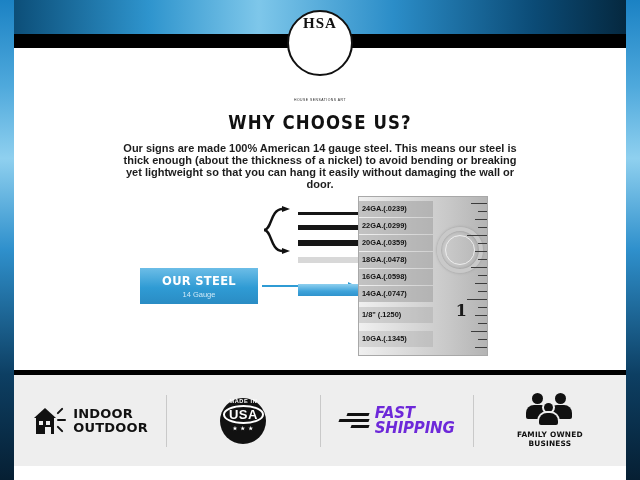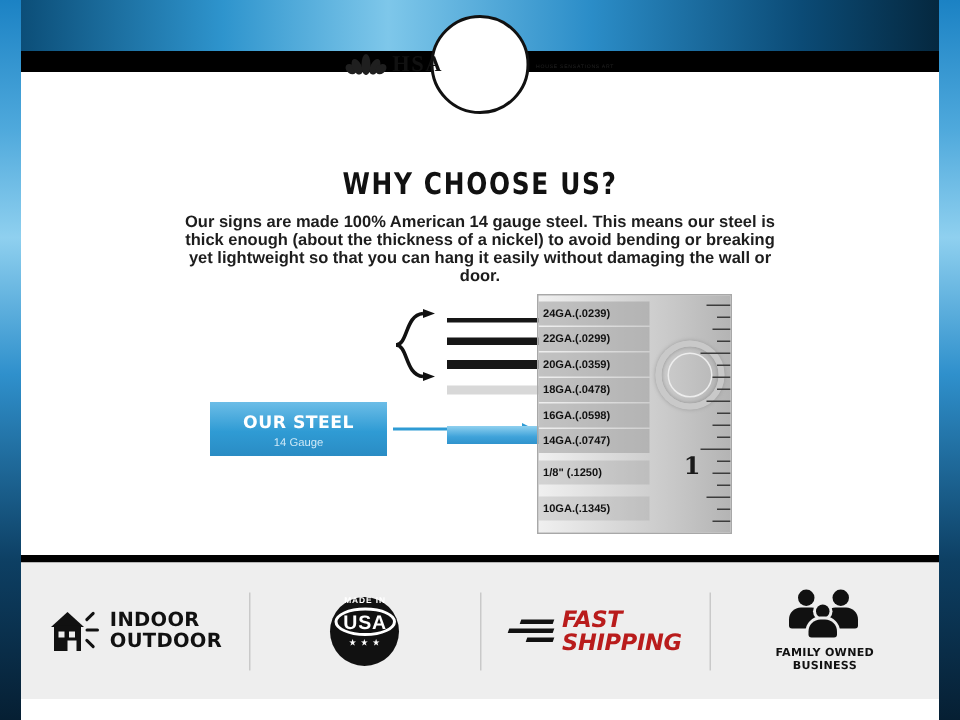--- a/index.html
+++ b/index.html
@@ -55,21 +55,21 @@
     position: absolute;
     left: 287px;
     top: 10px;
     width: 66px;
     height: 66px;
     border-radius: 50%;
     background: #ffffff;
     border: 2px solid #111111;
     box-sizing: border-box;
     display: flex;
-    flex-direction: row;
+    flex-direction: column;
     align-items: center;
     justify-content: center;
     gap: 31px;
   }
   .logo-lotus {
     width: 26px;
     height: 15px;
     position: relative;
     margin-bottom: 1px;
   }
@@ -437,21 +437,21 @@
     display: block;
     height: 3px;
     background: #111111;
     transform: skewX(-20deg);
   }
   .ship-text {
     font-family: "DejaVu Sans", sans-serif;
     font-weight: bold;
     font-size: 15px;
     line-height: 15px;
-    color: #b91c1c;
+    color: #6d28d9;
     font-style: italic;
     letter-spacing: -0.2px;
   }
 
   
   .family-wrap {
     display: flex;
     flex-direction: column;
     align-items: center;
     gap: 3px;

